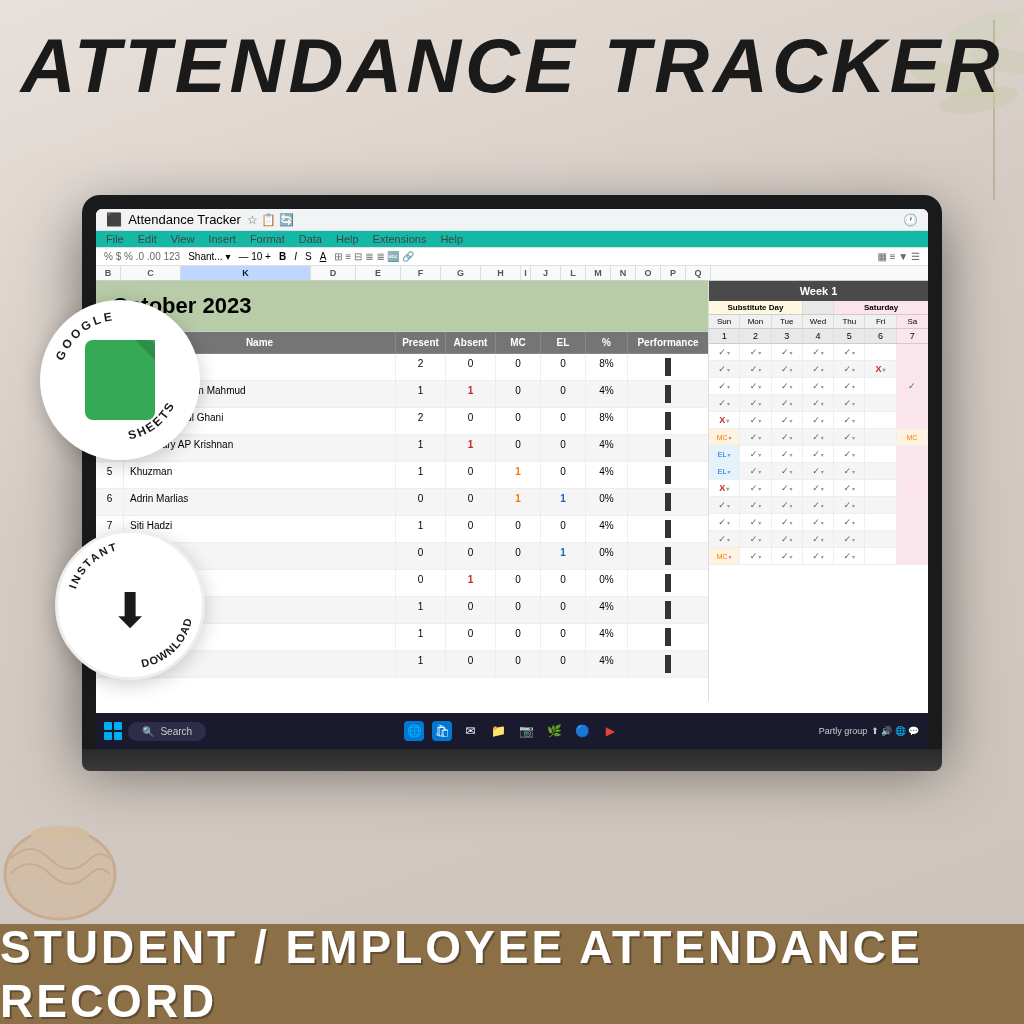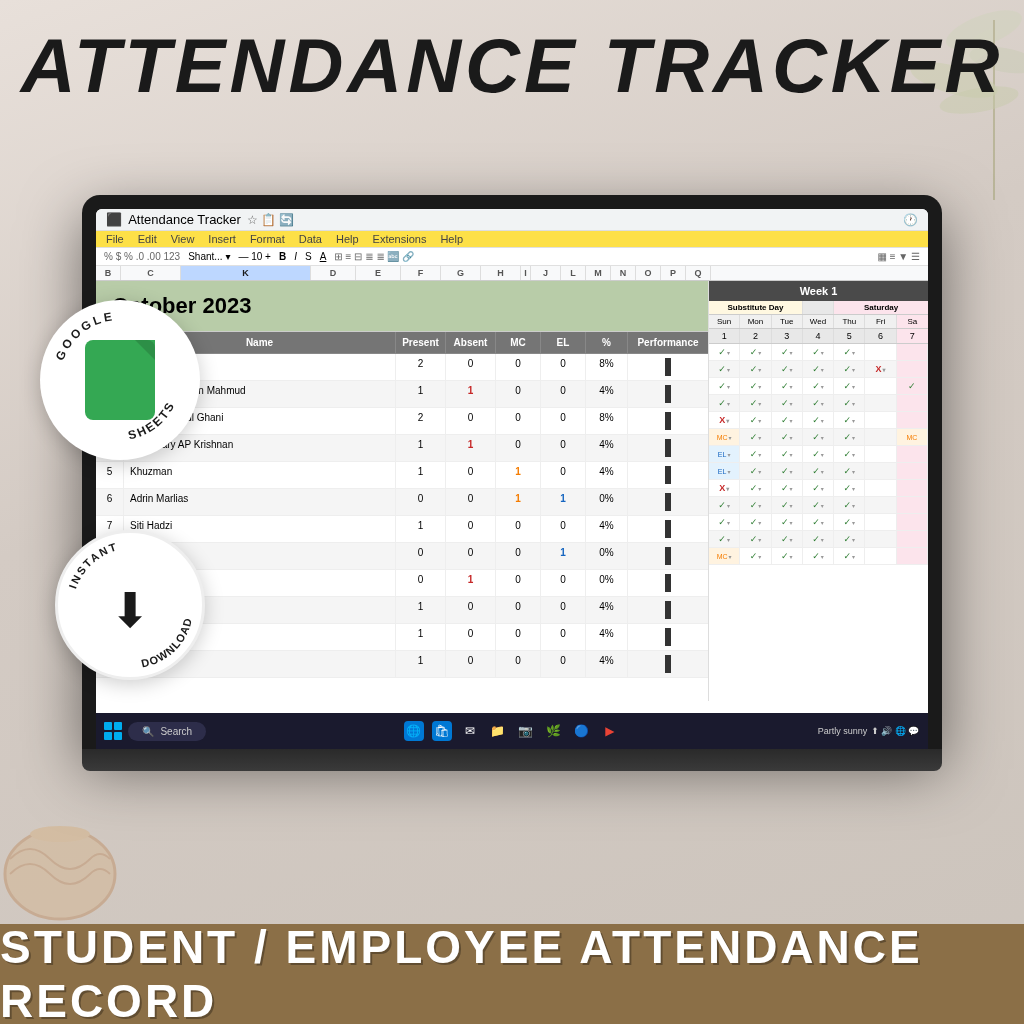--- a/index.html
+++ b/index.html
@@ -81,21 +81,21 @@
       background: #f1f3f4;
       border-bottom: 1px solid #ddd;
       padding: 3px 10px;
       display: flex;
       align-items: center;
       gap: 6px;
       font-size: 12px;
     }
 
     .sheet-menu-bar {
-      background: #fde047;
+      background: #14b8a6;
       border-bottom: 1px solid #e0e0e0;
       padding: 2px 10px;
       display: flex;
       gap: 14px;
       font-size: 11px;
       color: #444;
     }
 
     .sheet-formula-bar {
       background: #fff;
@@ -1176,21 +1176,21 @@
           <div class="taskbar-icon" style="background:#0078d4; color:white;">🌐</div>
           <div class="taskbar-icon" style="background:#0078d4; color:white;">🛍</div>
           <div class="taskbar-icon" style="color:white;">✉</div>
           <div class="taskbar-icon" style="color:#ffc107;">📁</div>
           <div class="taskbar-icon" style="color:white;">📷</div>
           <div class="taskbar-icon" style="color:#1db954;">🌿</div>
           <div class="taskbar-icon" style="color:white;">🔵</div>
           <div class="taskbar-icon" style="color:#ea4335;">▶</div>
         </div>
         <div class="taskbar-right">
-          <span style="font-size:9px; color:#ccc;">Partly sunny</span>
+          <span style="font-size:9px; color:#ccc;">Partly group</span>
           <span style="font-size:9px; color:#ccc;">⬆ 🔊 🌐 💬</span>
         </div>
       </div>
 
     </div>
   </div>
   <div class="laptop-base"></div>
 </div>
 
 <div class="bottom-banner">

